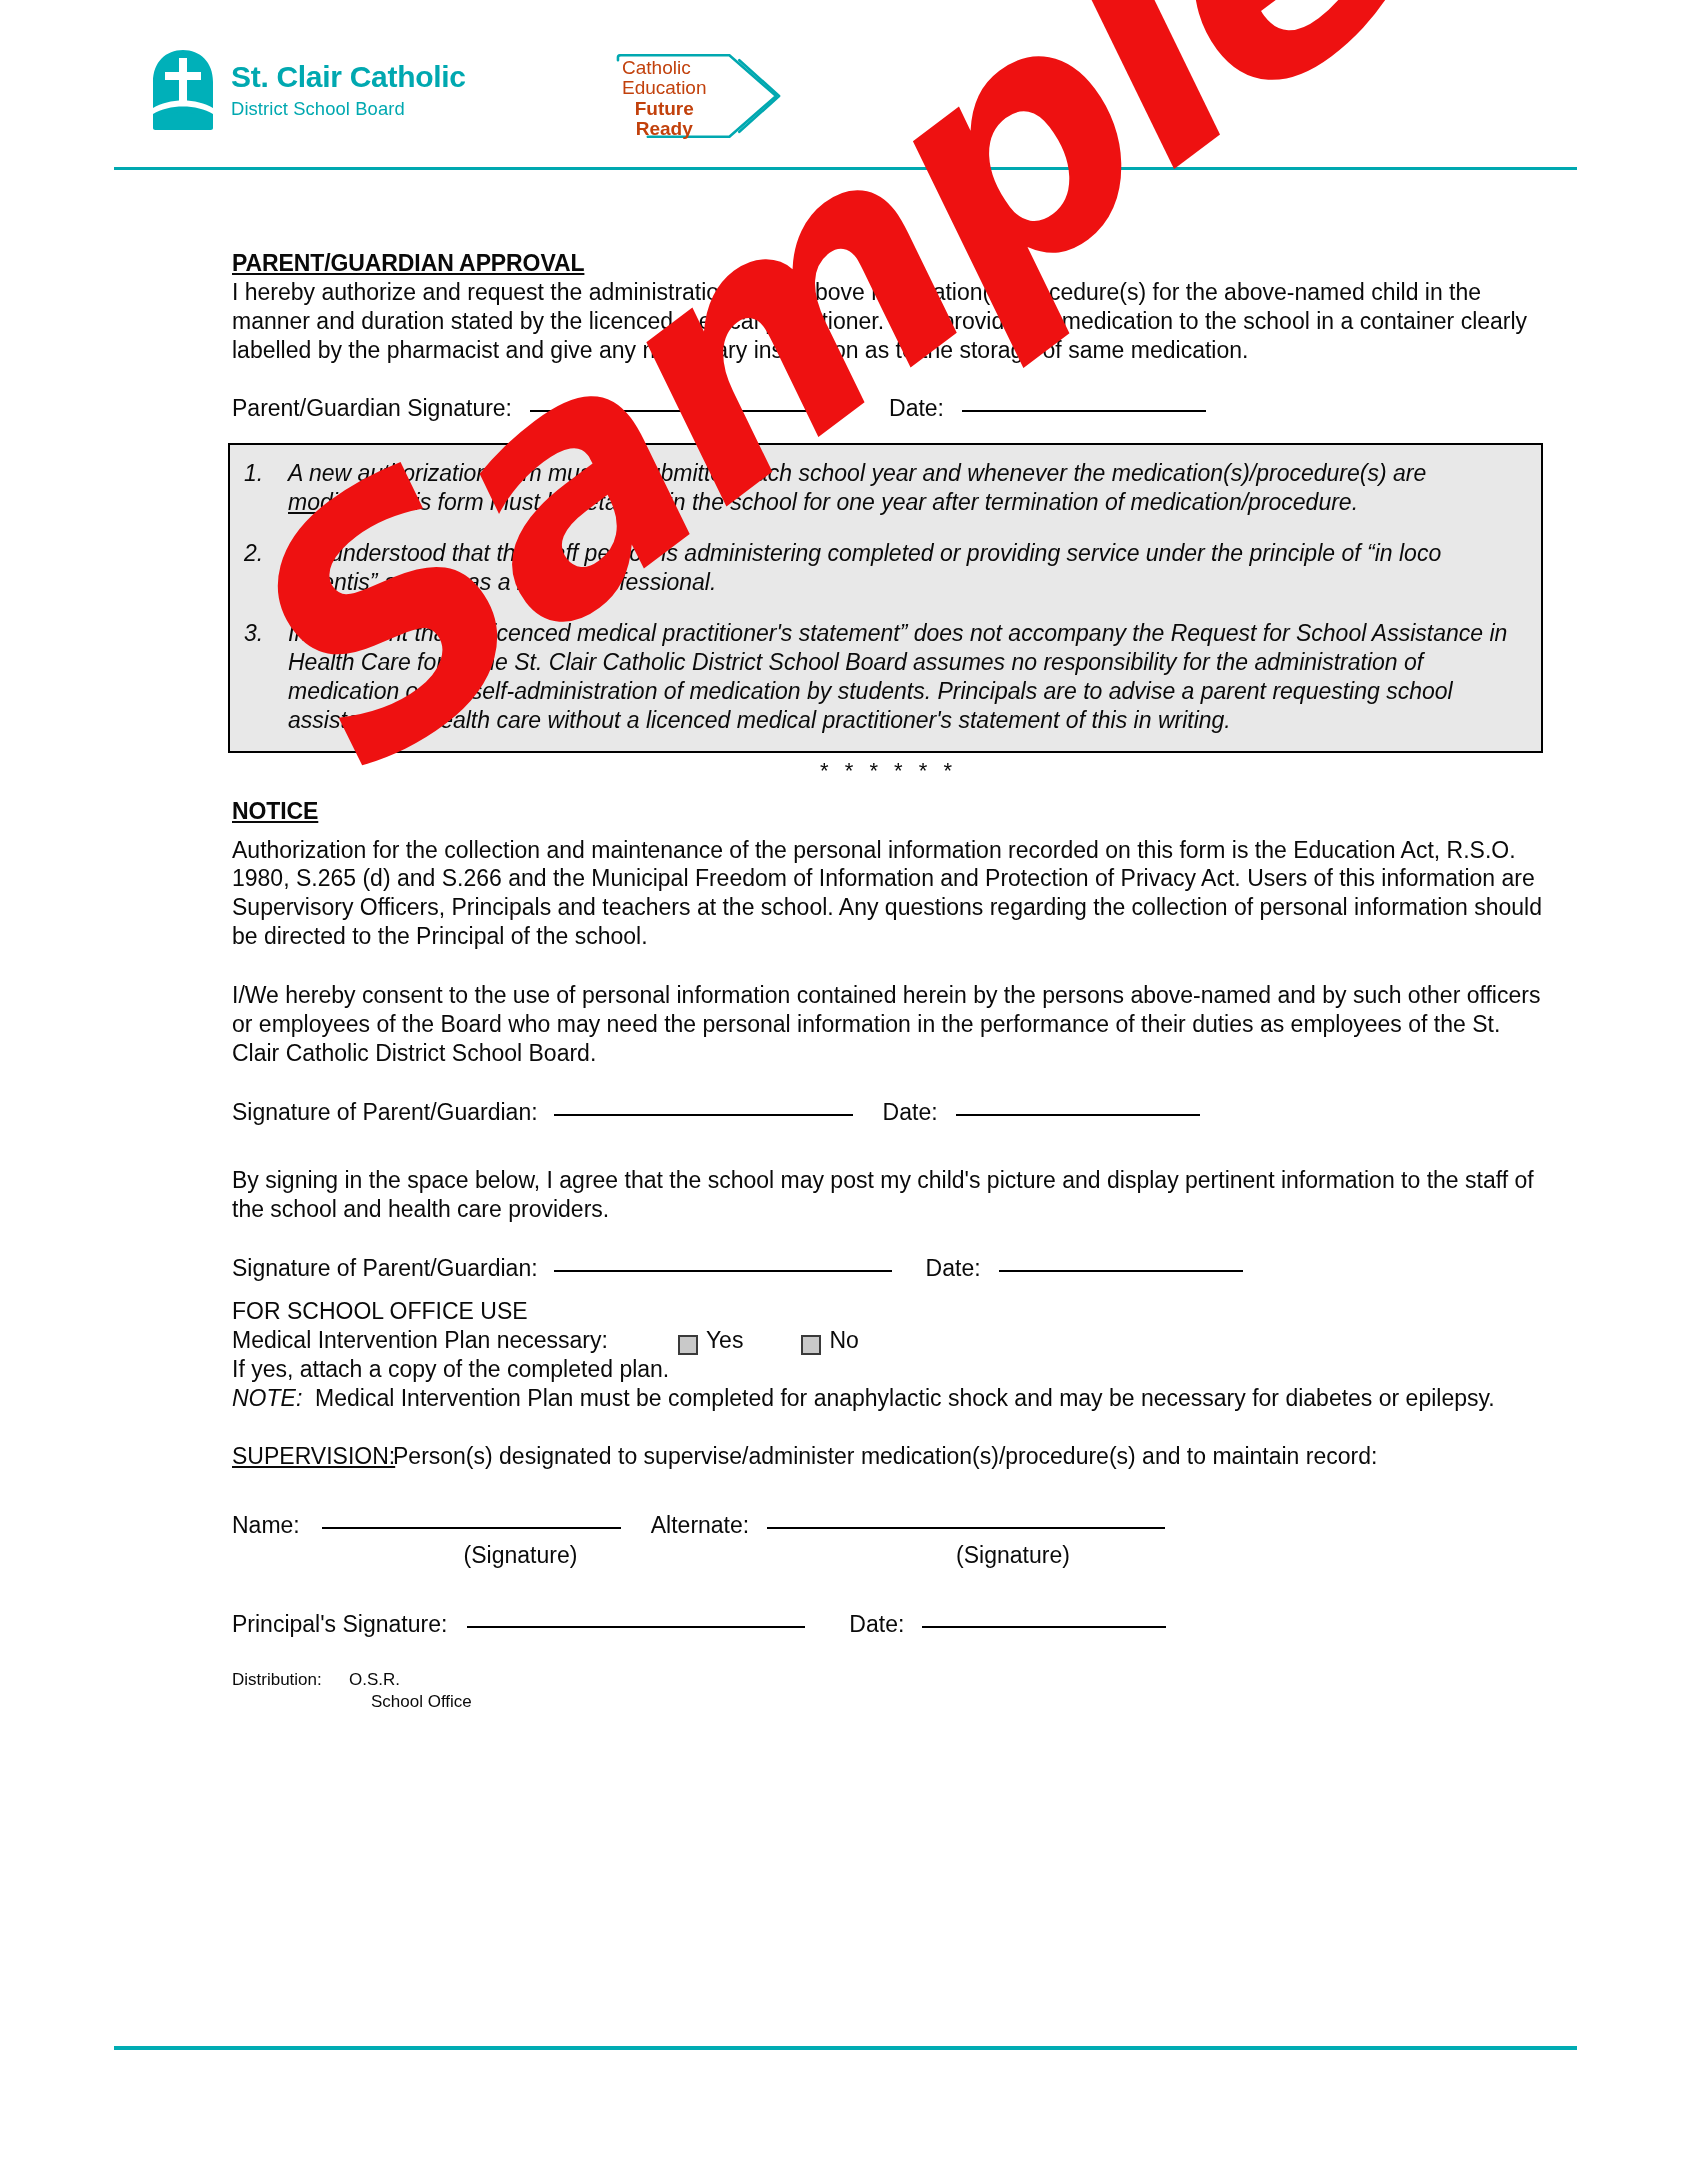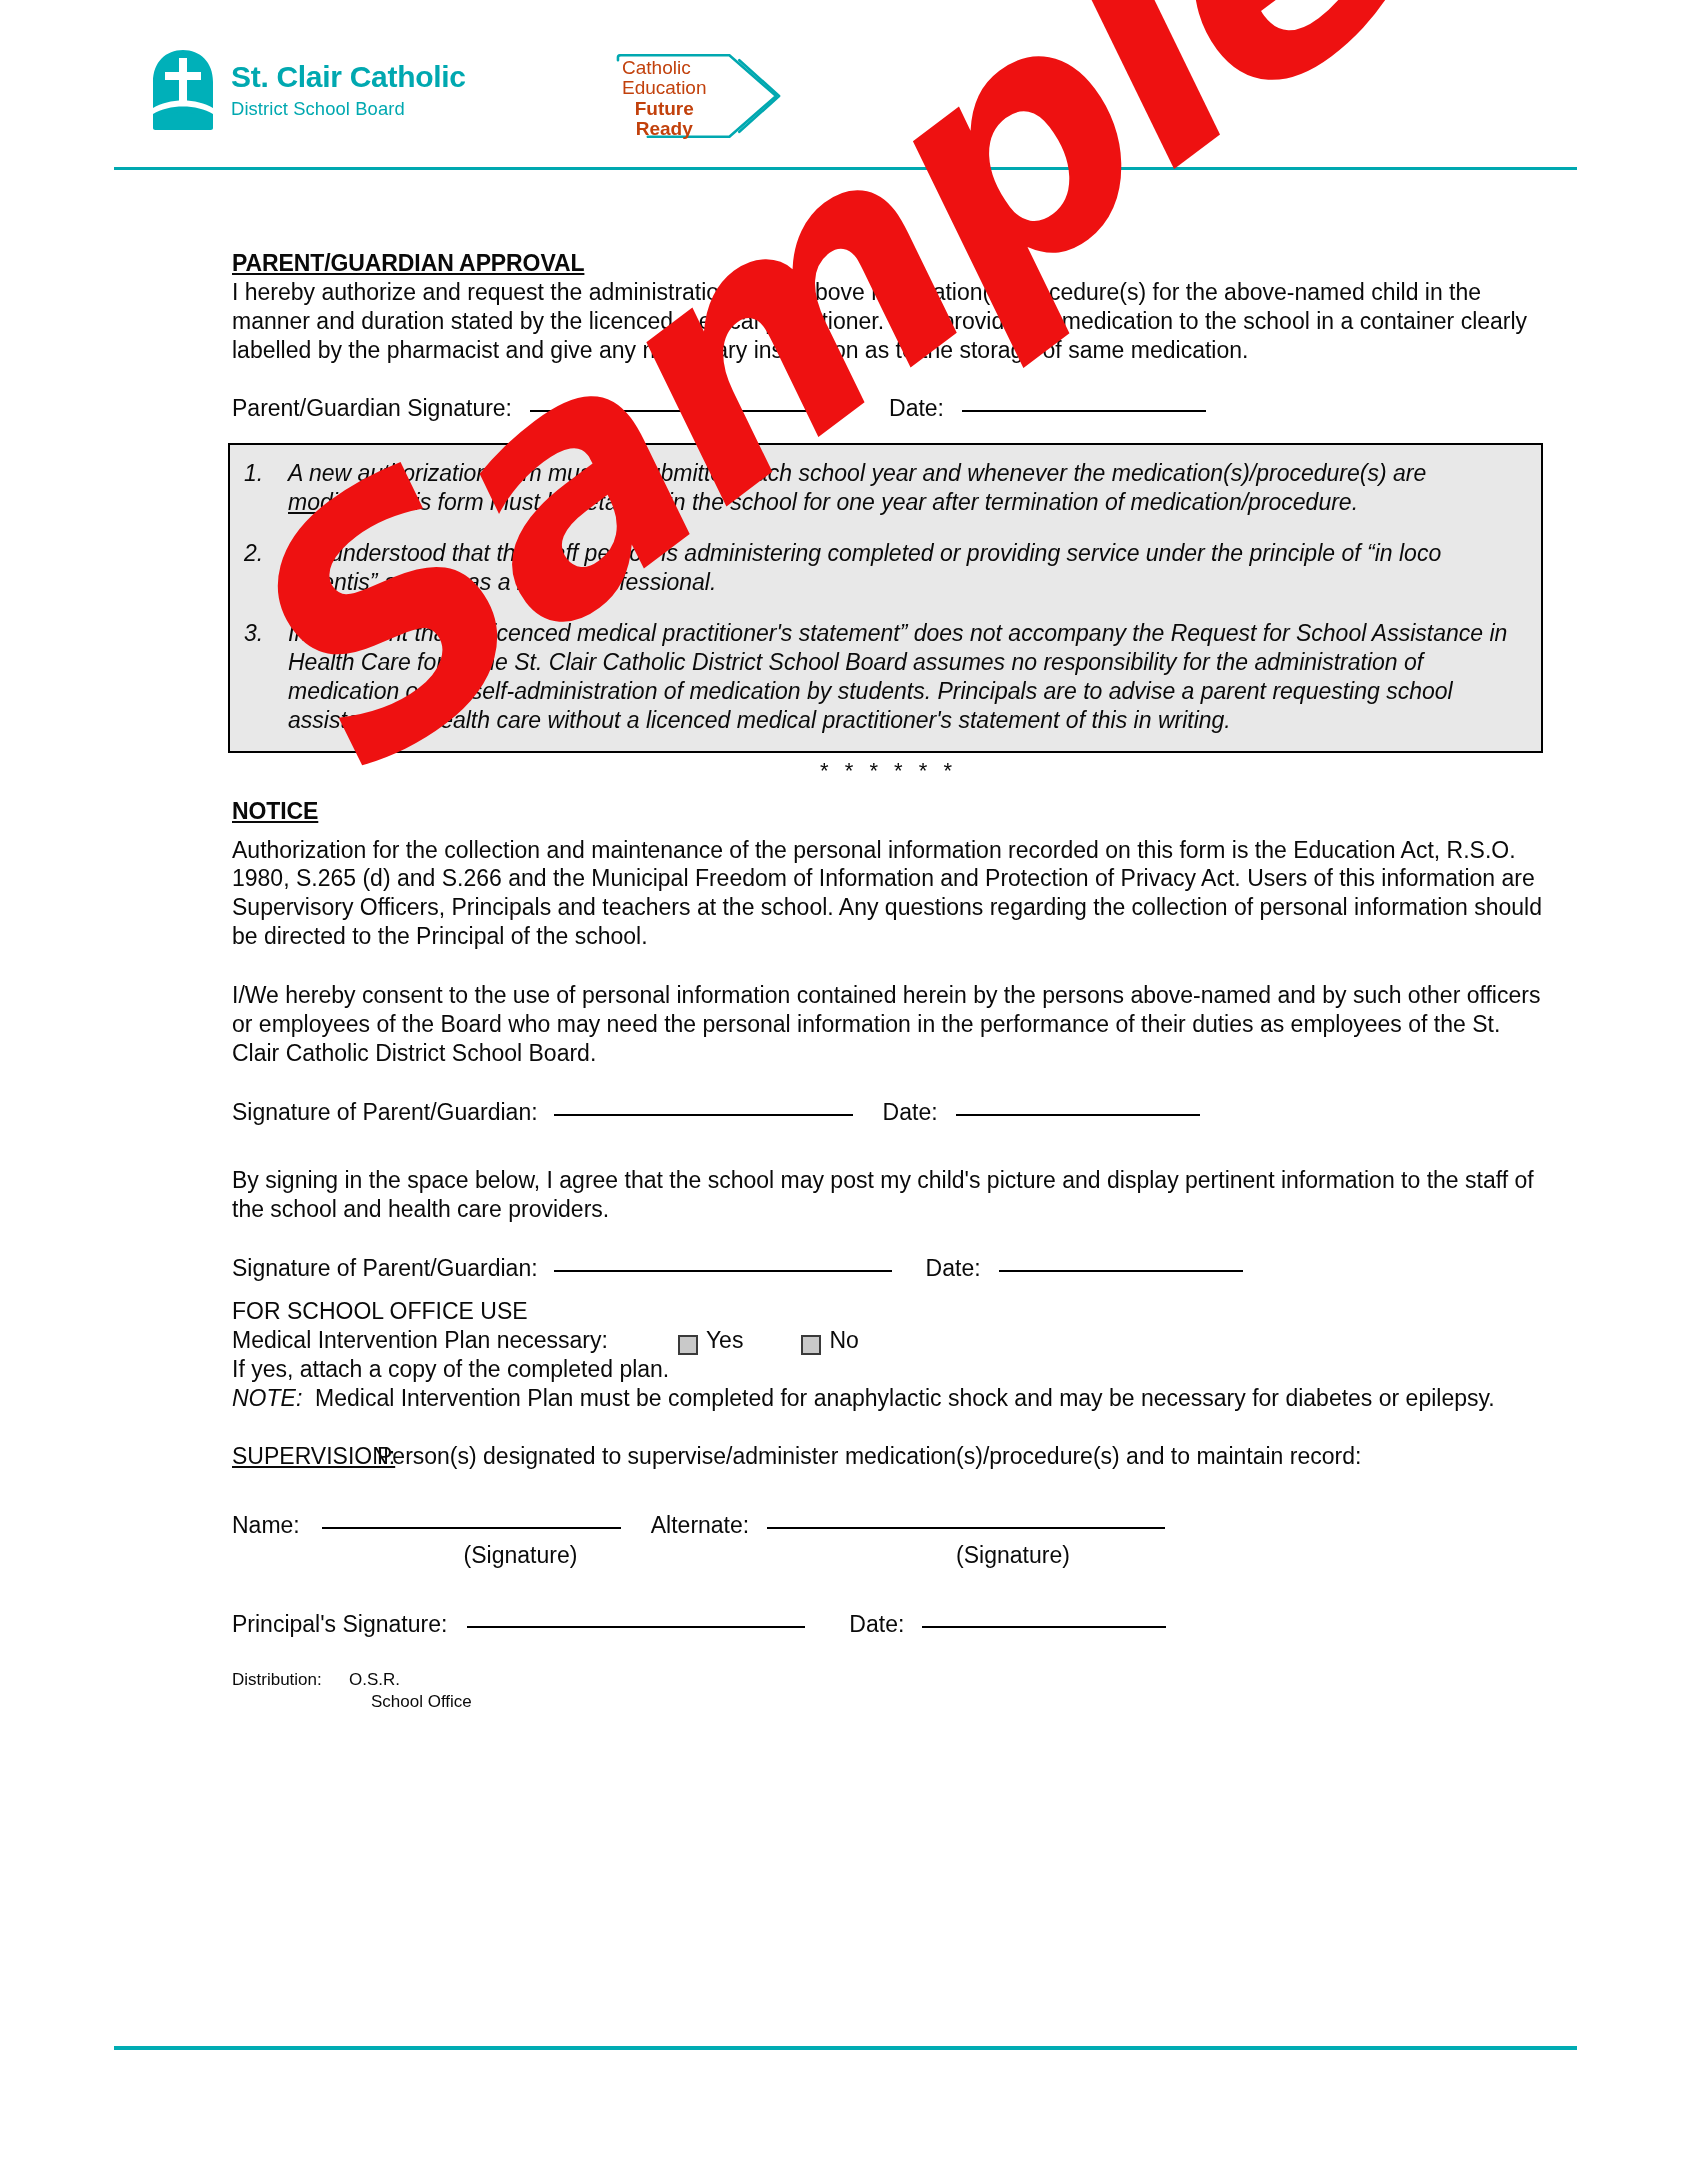--- a/index.html
+++ b/index.html
@@ -385,21 +385,21 @@
     </div>
 
     <div>If yes, attach a copy of the completed plan.</div>
 
     <div><span class="ital bold">NOTE:</span>&nbsp; <span class="bold">Medical Intervention Plan must be completed for anaphylactic shock and may be necessary for diabetes or epilepsy.</span></div>
 
     <div class="gap-md"></div>
 
     <div class="sup-row">
       <span class="sup-label bold">SUPERVISION:</span>
-      <span class="sup-body" style="margin-left:20px; width:935px;">Person(s) designated to supervise/administer medication(s)/procedure(s) and to maintain record:</span>
+      <span class="sup-body" style="margin-left:36px; width:935px;">Person(s) designated to supervise/administer medication(s)/procedure(s) and to maintain record:</span>
     </div>
 
     <div class="gap-lg"></div>
 
     <div class="sigrow">
       <span class="sig-label">Name:</span>
       <span class="rule" style="width:299px; margin-left:22px;"></span>
       <span class="spacer" style="width:30px;"></span>
       <span class="sig-label">Alternate:</span>
       <span class="rule" style="width:398px; margin-left:18px;"></span>

